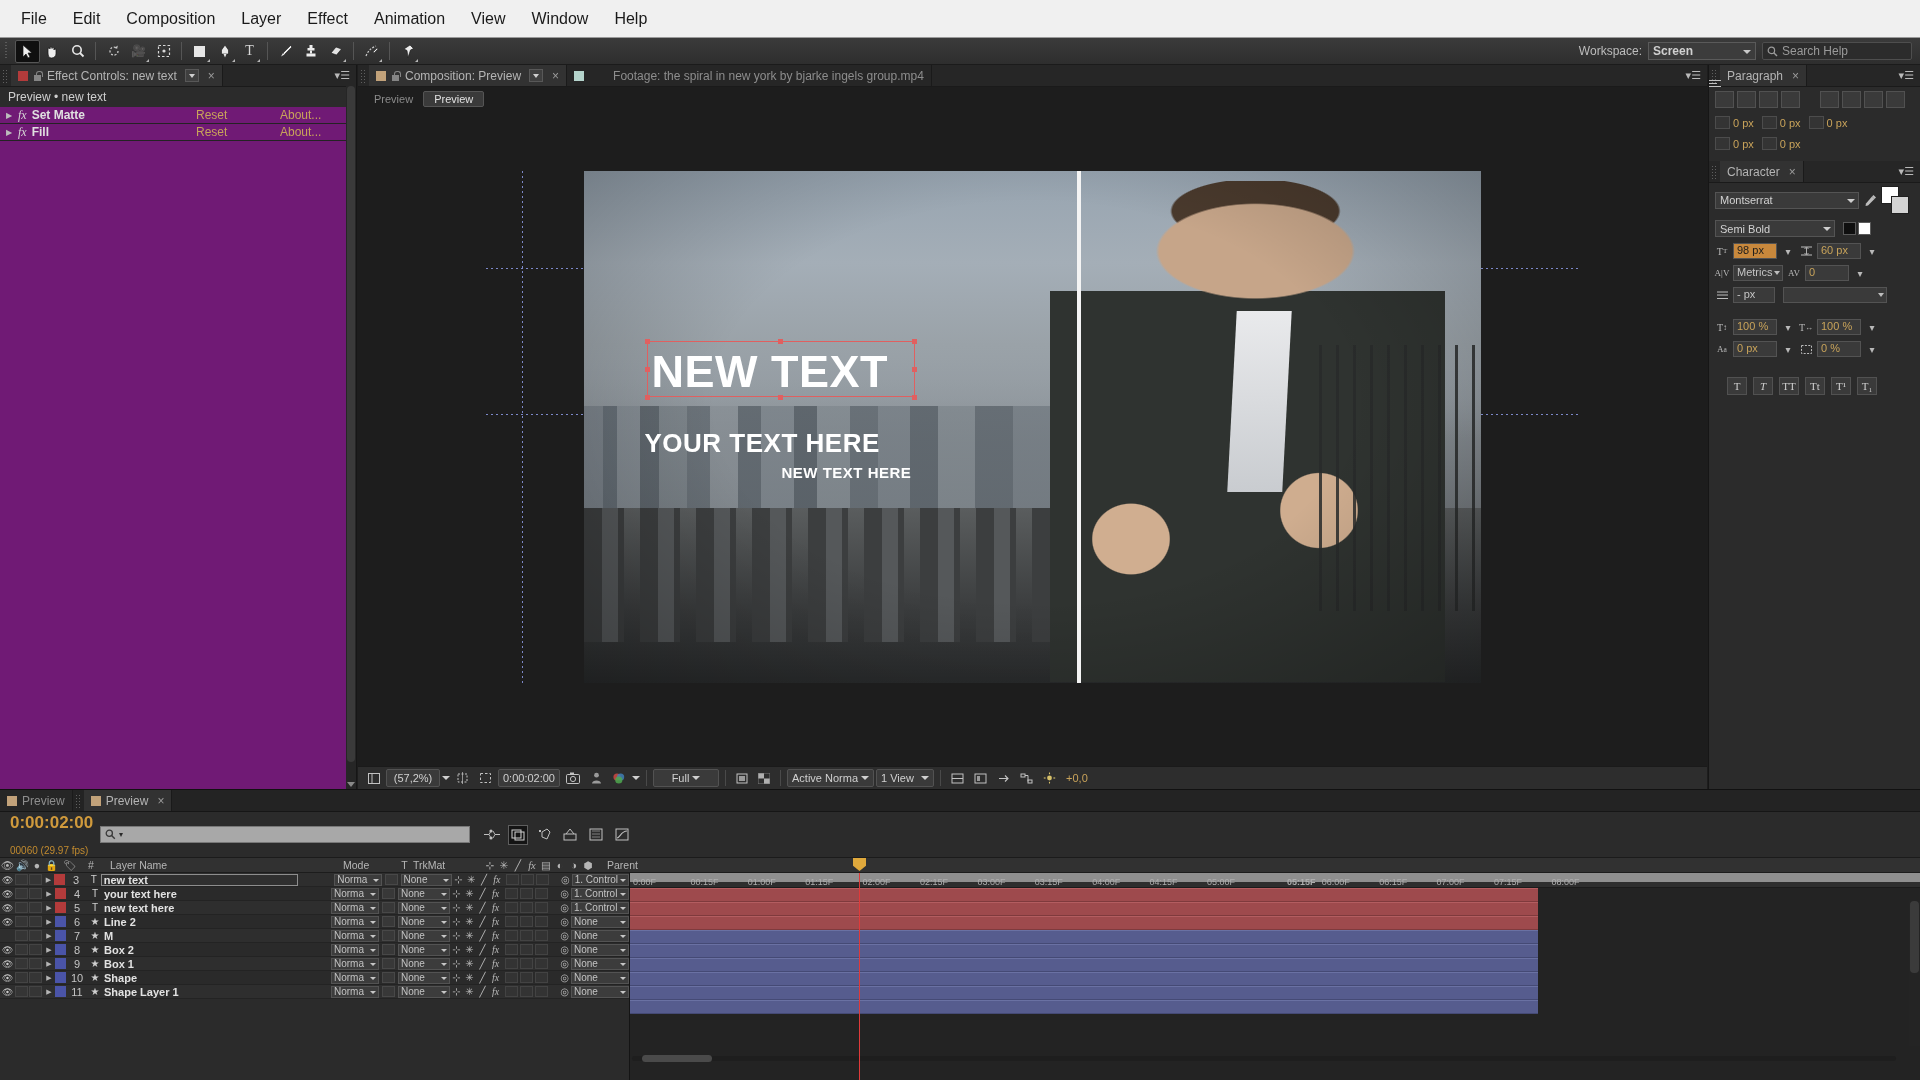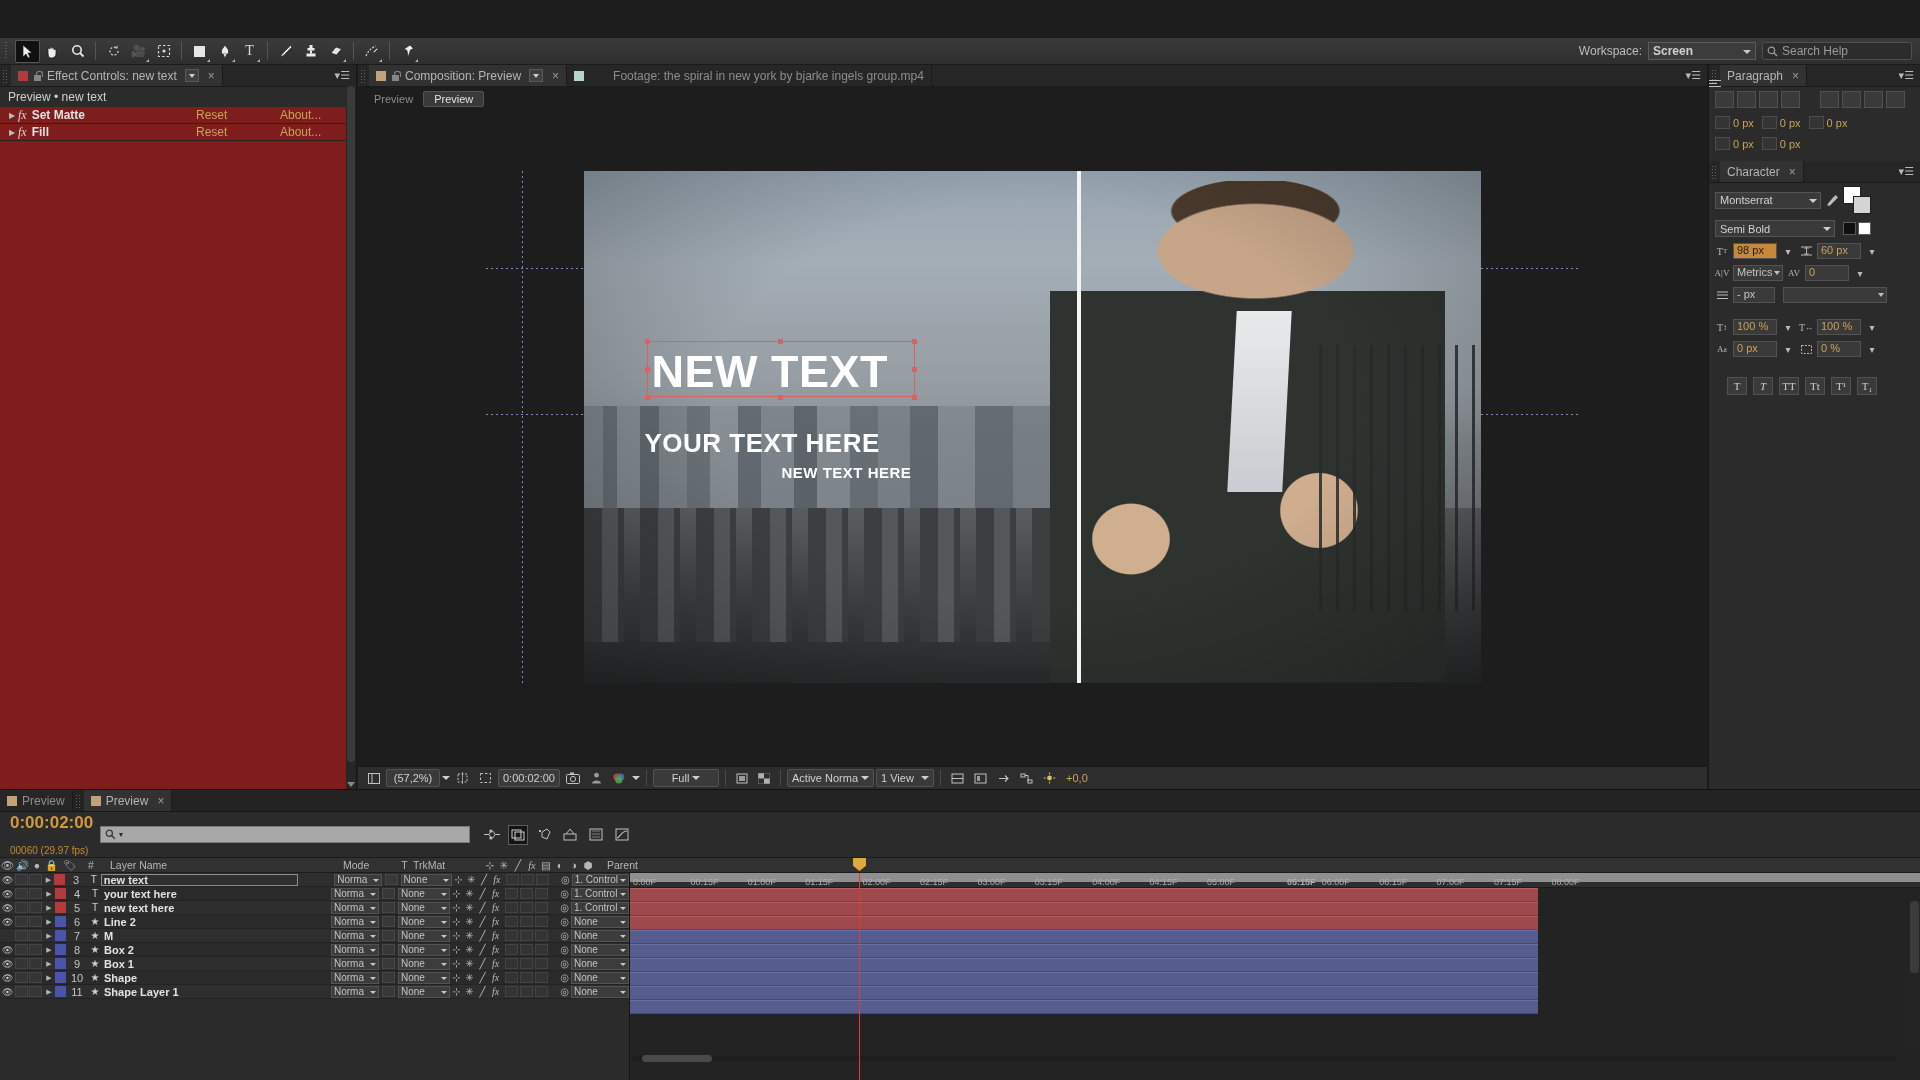--- a/index.html
+++ b/index.html
@@ -87,21 +87,21 @@
     display:flex;align-items:center;justify-content:center; margin-left:3px;}
   .ptab .dd i { width:0;height:0;border-left:3px solid transparent;border-right:3px solid transparent;border-top:4px solid #cfcfcf;}
   .ptab .x { color:#9b9b9b; font-size:12px; margin-left:4px; }
   .ptab-grip { width:6px; align-self:center; height:14px;
     background-image: radial-gradient(#6e6e6e 40%, transparent 41%);
     background-size:3px 3px; opacity:.8; margin:0 3px 0 2px;}
   .ptab-menu { margin-left:auto; display:flex; align-items:center; padding-right:6px; color:#b9b9b9; font-size:11px;}
 
   
   #effectControls { left: 0; top: 65px; width: 357px; height: 724px;
-    background:#7f1d1d; border-right:1px solid #161616;text-align:center;}
+    background:#701a75; border-right:1px solid #161616;}
   .ec-breadcrumb { height:20px; display:flex;align-items:center;padding-left:8px;
     font-size:12px;color:#cfcfcf; background:#2b2b2b;}
   .ec-row { height:17px; display:flex; align-items:center; font-size:12px;
     padding-left:6px; border-bottom:1px solid #232323;}
   .ec-row .tri { width:12px; color:#bcbcbc; font-size:8px; }
   .ec-row .fx { font-style: italic; font-family:"Liberation Serif", serif; margin-right:5px; color:#d6d6d6;}
   .ec-row .nm { font-weight: bold; color:#e0e0e0; flex: 0 0 auto; }
   .ec-row .reset { position:absolute; left:196px; color:#c8a35a; }
   .ec-row .about { position:absolute; left:280px; color:#c8a35a; }
   .ec-row-wrap { position: relative; }
@@ -269,20 +269,31 @@
   .hscroll .track { position:absolute; left:0; right:0; top:2px; height:5px; background:#1e1e1e; border-radius:3px;}
   .hscroll .thumb { position:absolute; left:10px; width:70px; top:1px; height:7px; background:#4a4a4a; border-radius:4px;}
   .vscroll-tl { position:absolute; right:0; top:110px; width:11px; bottom:34px; background:#242424;}
   .vscroll-tl .t { width:9px;margin:1px;height:72px;background:#3b3b3b;border-radius:4px;}
 </style>
 </head>
 <body>
 
 <div id="app">
 
+  <div class="menubar">
+    <div class="mi">File</div>
+    <div class="mi">Edit</div>
+    <div class="mi">Composition</div>
+    <div class="mi">Layer</div>
+    <div class="mi">Effect</div>
+    <div class="mi">Animation</div>
+    <div class="mi">View</div>
+    <div class="mi">Window</div>
+    <div class="mi">Help</div>
+  </div>
 
   <div class="toolbar">
     <div class="grip"></div>
     <div class="tbtn active">
       <svg width="13" height="15" viewBox="0 0 13 15">
           <path d="M2 1 L2 13 L5 10 L7 14 L9 13 L7 9 L11 9 Z" fill="#f0f0f0" stroke="#111" stroke-width=".7"></path>
         </svg>
     </div>
     <div class="tbtn">
       <svg width="15" height="15" viewBox="0 0 15 15">
@@ -665,21 +676,21 @@
     <div class="ptabs">
       <div class="ptab-grip"></div>
       <div class="ptab">
         <span>Character</span>
         <span class="x">×</span>
       </div>
       <div class="ptab-menu">▾☰</div>
     </div>
 
     <div class="ch-row">
-      <div class="ch-select" style="width:106px">
+      <div class="ch-select" style="width:144px">
         <span>Montserrat</span>
         <span class="arrow"></span>
       </div>
       <div class="ch-ico">
         <svg width="13" height="13" viewBox="0 0 13 13">
             <path d="M9.5 1 L12 3.5 L10.5 5 L8 2.5 Z" fill="#bdbdbd"></path>
             <path d="M8 2.5 L10.5 5 L4 11.5 L1.5 12 L2 9.5 Z" fill="#bdbdbd"></path>
           </svg>
       </div>
       <div class="swatch-fill">

